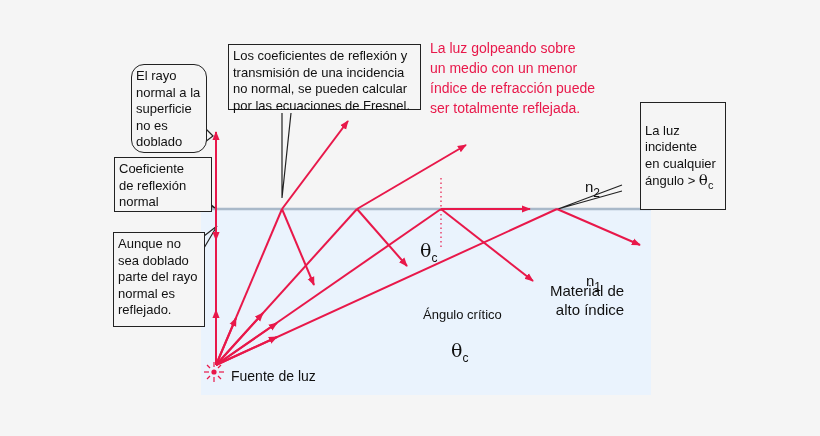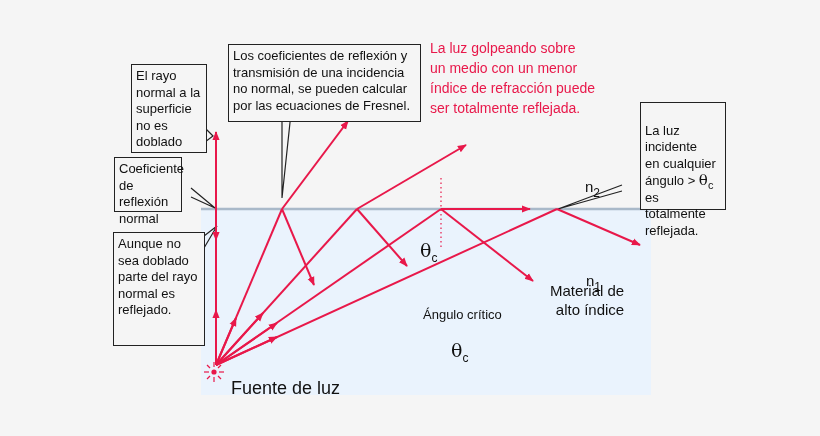--- a/index.html
+++ b/index.html
@@ -101,56 +101,54 @@
     <line x1="219" y1="372" x2="224" y2="372"></line>
     <line x1="214" y1="362" x2="214" y2="367"></line>
     <line x1="214" y1="377" x2="214" y2="382"></line>
     <line x1="207" y1="365" x2="210" y2="368"></line>
     <line x1="218" y1="376" x2="221" y2="379"></line>
     <line x1="221" y1="365" x2="218" y2="368"></line>
     <line x1="207" y1="379" x2="210" y2="376"></line>
   </g>
 </svg>
 
-<div class="box" style="left:131px; top:64px; width:76px; height:89px;">El rayo
+<div class="box" style="left:131px; top:64px; width:76px; height:89px;border-radius:13px;">El rayo
 normal a la
 superficie
 no es
 doblado</div>
 
-<div class="box" style="left:228px; top:44px; width:193px; height:78px;">Los coeficientes de reflexión y
+<div class="box" style="left:228px; top:44px; width:193px; height:66px;">Los coeficientes de reflexión y
 transmisión de una incidencia
 no normal, se pueden calcular
 por las ecuaciones de Fresnel.</div>
 
 <div class="red-caption" style="left:430px; top:38px; width:200px;">La luz golpeando sobre
 un medio con un menor
 índice de refracción puede
 ser totalmente reflejada.</div>
 
 <div class="box" style="left:620px; top:102px; width:86px; height:108px;margin-left:20px;">
   <span>La luz
 incidente
 en cualquier
 ángulo &gt; </span><span class="theta" style="font-size:15px;">θ</span><span style="font-size:11px; position:relative; top:4px;">c</span>
-  <span style="display:block;">es totalmente
-reflejada.</span>
 </div>
 
-<div class="box" style="left:114px; top:157px; width:68px; height:55px;">Coeficiente
+<div class="box" style="left:114px; top:157px; width:98px; height:55px;">Coeficiente
 de reflexión
 normal</div>
 
-<div class="box" style="left:113px; top:232px; width:92px; height:114px;">Aunque no
+<div class="box" style="left:113px; top:232px; width:92px; height:95px;">Aunque no
 sea doblado
 parte del rayo
 normal es
 reflejado.</div>
 
-<div class="label" style="left:231px; top:380px; font-size:18px;">Fuente de luz</div>
+<div class="label" style="left:231px; top:368px; font-size:14px;">Fuente de luz</div>
 
 <div class="label big-label" style="left:585px; top:158px;">
   <span>n</span><span class="sub">2</span>
 </div>
 
 <div class="label big-label" style="left:586px; top:252px;">
   <span>n</span><span class="sub">1</span>
 </div>
 
 <div class="label big-label" style="left:550px; top:281px;">Material de

